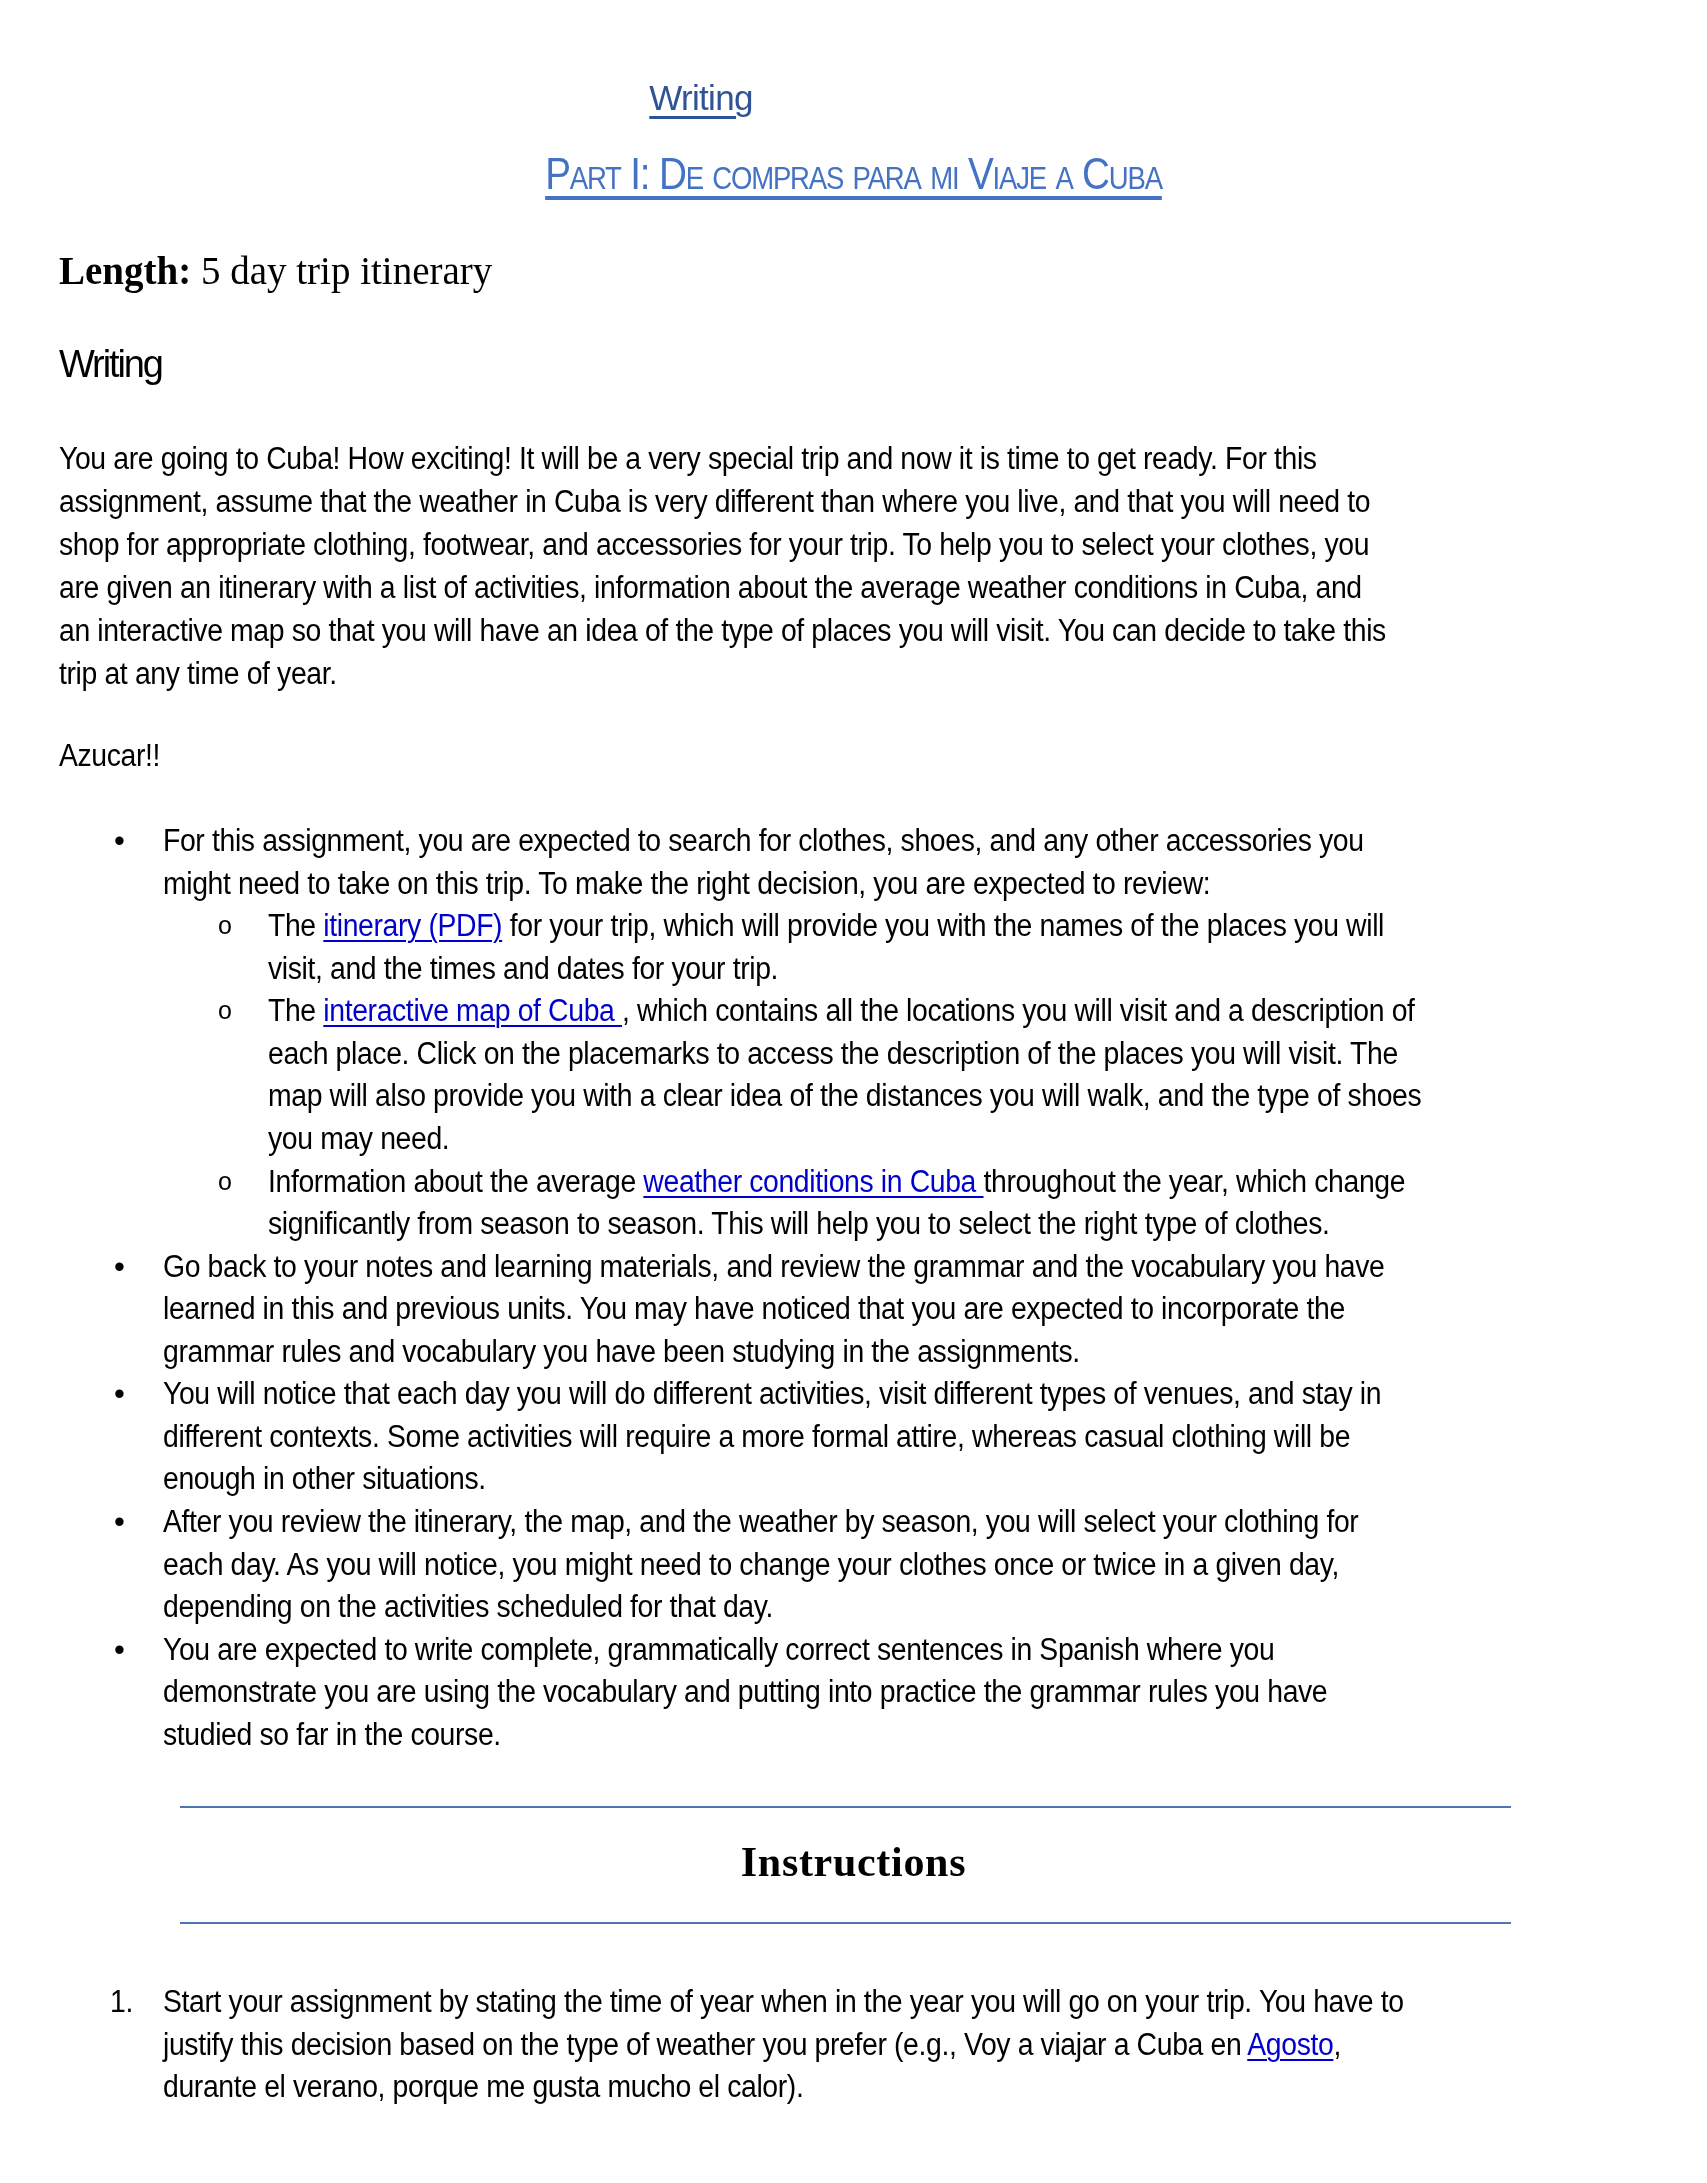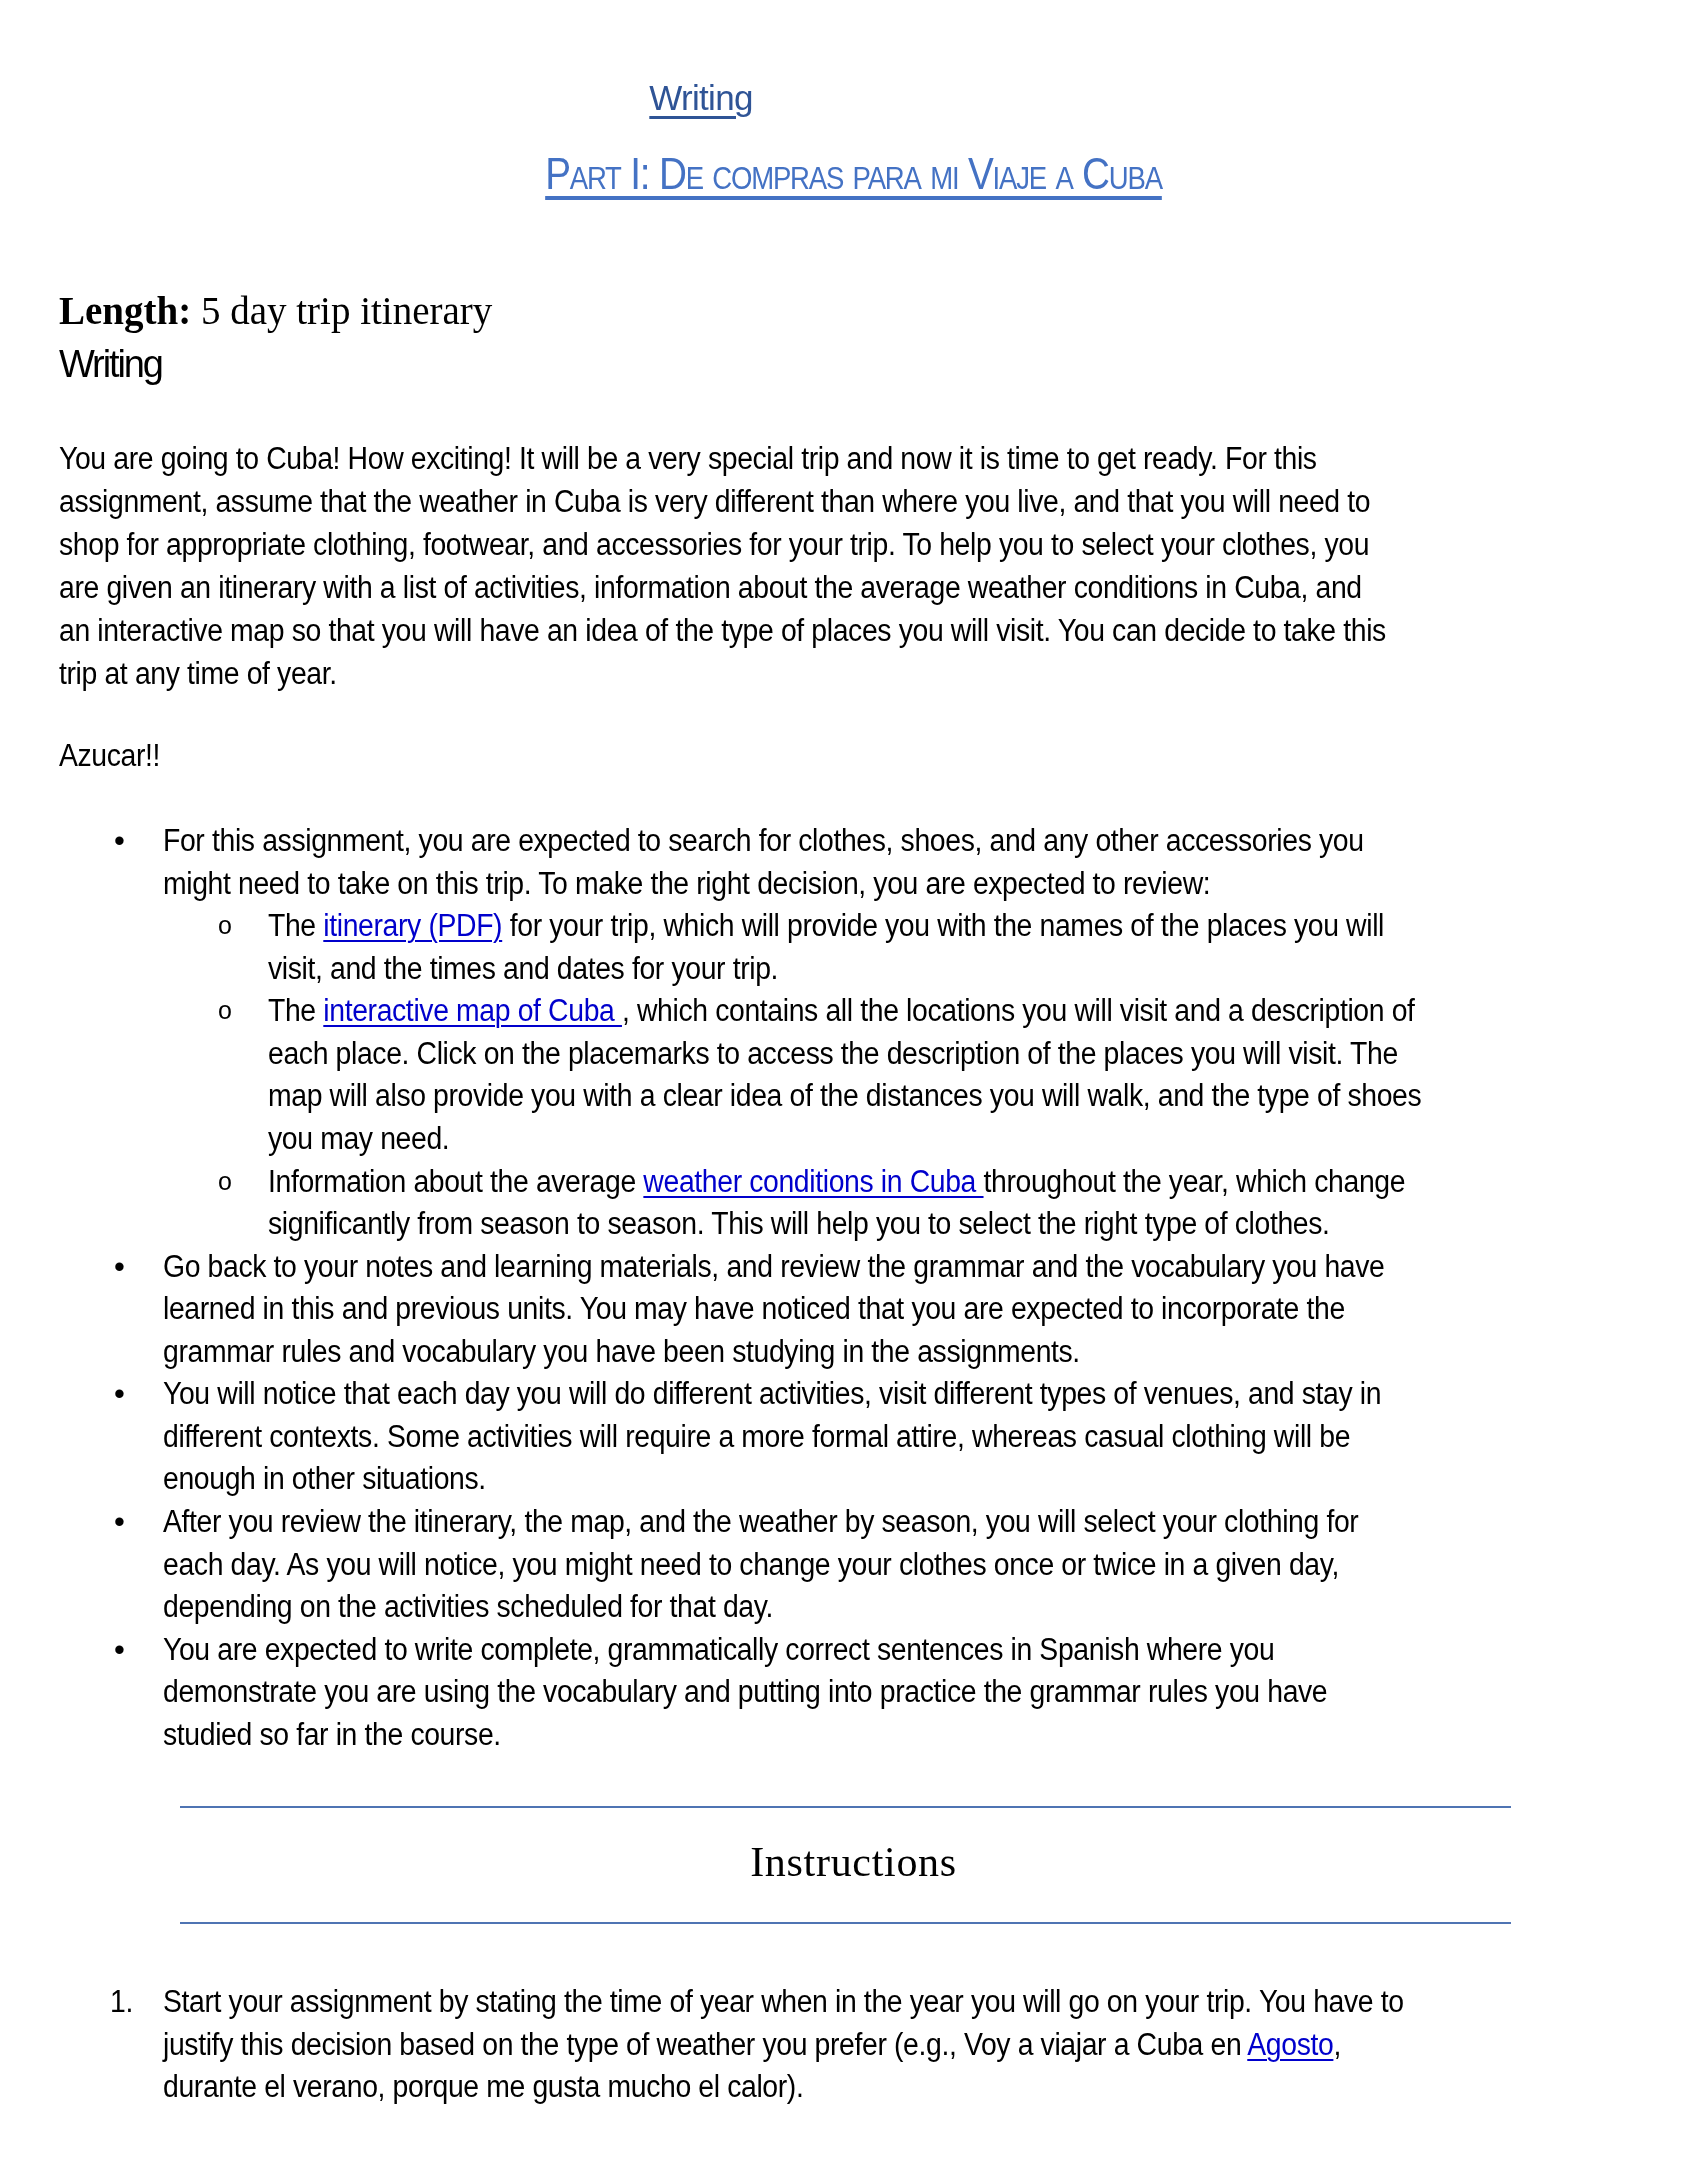--- a/index.html
+++ b/index.html
@@ -11,42 +11,42 @@
     text-decoration: underline; text-decoration-thickness: 2.8px; text-underline-offset: 5.6px;
     letter-spacing: -0.7px;
   }
   .title-part {
     position: absolute; left: 0; width: 1707px; top: 148px; text-align: center;
     font-family: "Liberation Sans", sans-serif; font-size: 45px; color: #4472C4;
     font-variant: small-caps; text-decoration: underline; text-decoration-thickness: 3.5px;
     text-underline-offset: 7px; letter-spacing: -1.4px; transform: scaleX(0.86); transform-origin: center;
   }
   .length {
-    position: absolute; left: 59px; top: 248px; font-family: "Liberation Serif", serif; font-size: 39px; margin-top: 40px;
+    position: absolute; left: 59px; top: 248px; font-family: "Liberation Serif", serif; font-size: 39px;
   }
   .length b { font-weight: bold; }
   .overview-h {
     position: absolute; left: 59px; top: 343px; font-family: "Liberation Sans", sans-serif;
     font-size: 38px; letter-spacing: -2.1px;
   }
   .body-text {
     font-family: "Liberation Sans", sans-serif; font-size: 31px; line-height: 43px;
     letter-spacing: -0.4px;
   }
   .para { position: absolute; left: 59px; top: 437px; width: 1591px; }
   .line { white-space: nowrap; display: block; transform: scaleX(0.915); transform-origin: left center; }
   .azucar { position: absolute; left: 59px; top: 734px; }
   .bullets { position: absolute; left: 0; top: 819px; width: 1707px; }
   .bl { position: absolute; white-space: nowrap; transform: scaleX(0.915); transform-origin: left center; }
   .marker { position: absolute; font-family: "Liberation Sans", sans-serif; font-size: 31px; }
   a.link { color: #0000CC; text-decoration: underline; text-decoration-thickness: 2.1px; text-underline-offset: 4.2px; }
   .rule { position: absolute; left: 180px; width: 1331px; height: 2.1px; background: #4F74B3; }
   .instr-h {
     position: absolute; left: 0; width: 1707px; top: 1838px; text-align: center;
-    font-family: "Liberation Serif", serif; font-size: 42px; font-weight: normal; letter-spacing: 0.7px;
+    font-family: "Liberation Serif", serif; font-size: 42px; font-weight: bold; letter-spacing: 0.7px;
   }
 </style>
 </head>
 <body>
 
 <div class="page">
 
   <div class="title-writing">Writing</div>
   <div class="title-part">Part I: De compras para mi Viaje a Cuba</div>
 

